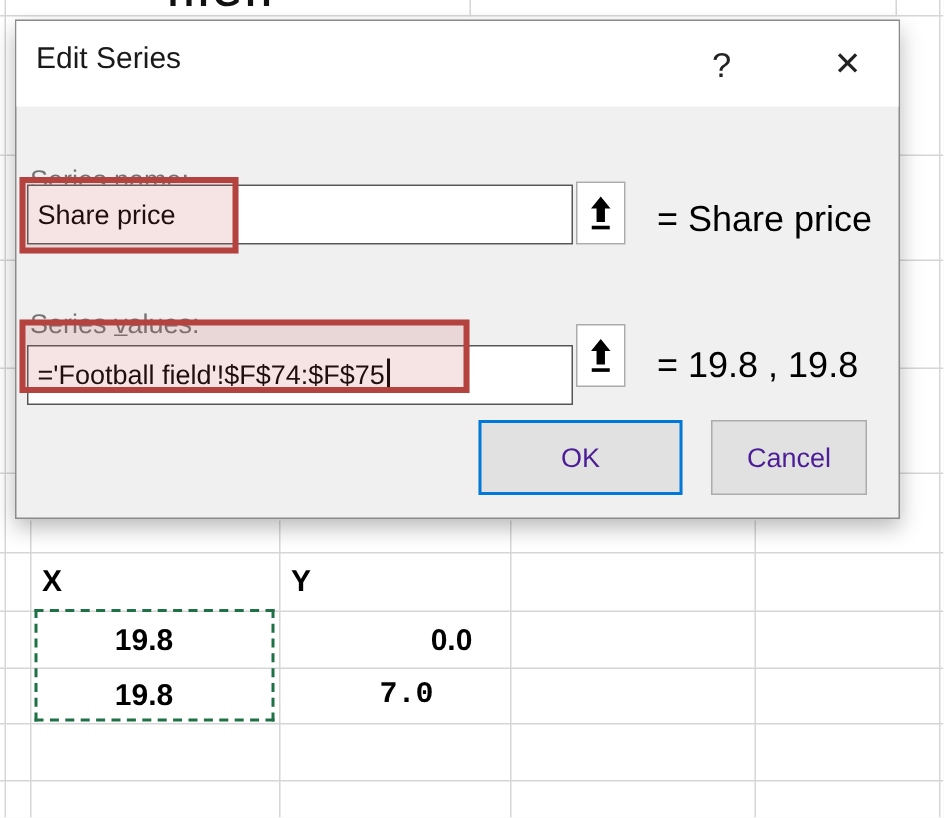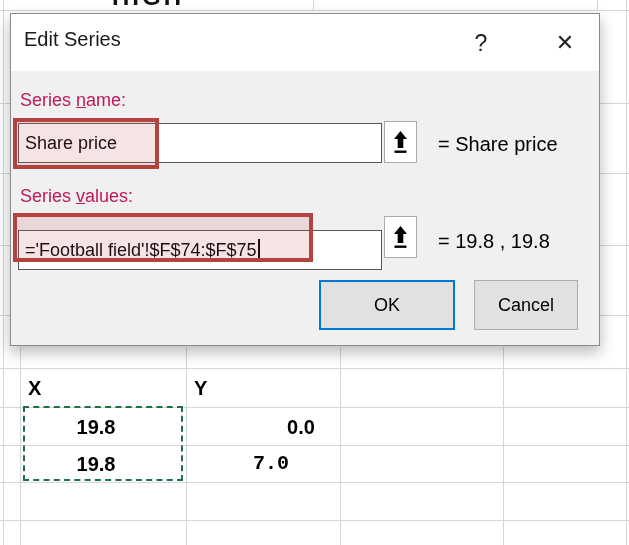--- a/index.html
+++ b/index.html
@@ -22,32 +22,32 @@
   .ants{position:absolute;left:23px;top:406px;width:160px;height:75px;border:2px dashed #1e7145;box-sizing:border-box;background:transparent;}
 
   
   .dialog{position:absolute;left:10px;top:13px;width:590px;height:333px;background:#f0f0f0;border:1px solid #8b8b8b;box-sizing:border-box;box-shadow:0 6px 14px rgba(0,0,0,.28);}
   .titlebar{position:absolute;left:0;top:0;width:100%;height:57px;background:#fff;}
   .dlg-title{position:absolute;left:13px;top:14px;font-size:20px;color:#1a1a1a;}
   .titlebtn{position:absolute;top:10px;width:34px;height:36px;text-align:center;line-height:36px;font-size:23px;color:#222;cursor:pointer;background:transparent;border:none;}
   .help{left:453px;}
   .close{left:537px;font-size:22px;}
 
-  .fieldlabel{position:absolute;left:9px;font-size:18px;color:#be185d;white-space:pre;}
+  .fieldlabel{position:absolute;left:9px;font-size:18px;color:#737373;white-space:pre;margin-top:20px;}
   .fieldlabel u{text-decoration:underline;}
   .tb{position:absolute;left:7px;width:364px;height:40px;background:#fff;border:1px solid #565656;box-sizing:border-box;font-size:18px;line-height:38px;color:#000;padding:0 6px;white-space:pre;overflow:hidden;}
   .caret{display:inline-block;width:2px;height:21px;background:#000;vertical-align:-4px;margin-left:1px;}
   .collapse{position:absolute;left:373px;width:33px;height:42px;background:#fff;border:1px solid #ababab;box-sizing:border-box;display:flex;align-items:center;justify-content:center;padding:0;cursor:pointer;}
-  .result{position:absolute;left:427px;font-size:20px;color:#000;white-space:pre;}
+  .result{position:absolute;left:427px;font-size:24px;color:#000;white-space:pre;}
 
   .redbox{position:absolute;border:4px solid #b4433f;background:rgba(200,85,85,.16);box-sizing:border-box;pointer-events:none;}
   .red1{left:2px;top:104px;width:146px;height:51px;}
   .red2{left:2px;top:199px;width:300px;height:49px;}
 
-  .btn{position:absolute;top:266px;height:50px;background:#e1e1e1;font-size:18px;color:#000000;box-sizing:border-box;font-family:inherit;cursor:pointer;}
+  .btn{position:absolute;top:266px;height:50px;background:#e1e1e1;font-size:18px;color:#4c1d95;box-sizing:border-box;font-family:inherit;cursor:pointer;}
   .ok{left:308px;width:136px;border:2px solid #0078d7;}
   .cancel{left:463px;width:104px;border:1px solid #acacac;}
 </style>
 </head>
 <body>
 
 <div class="stage">
 
   <div>
     <div class="hline" style="top:10px;"></div>

